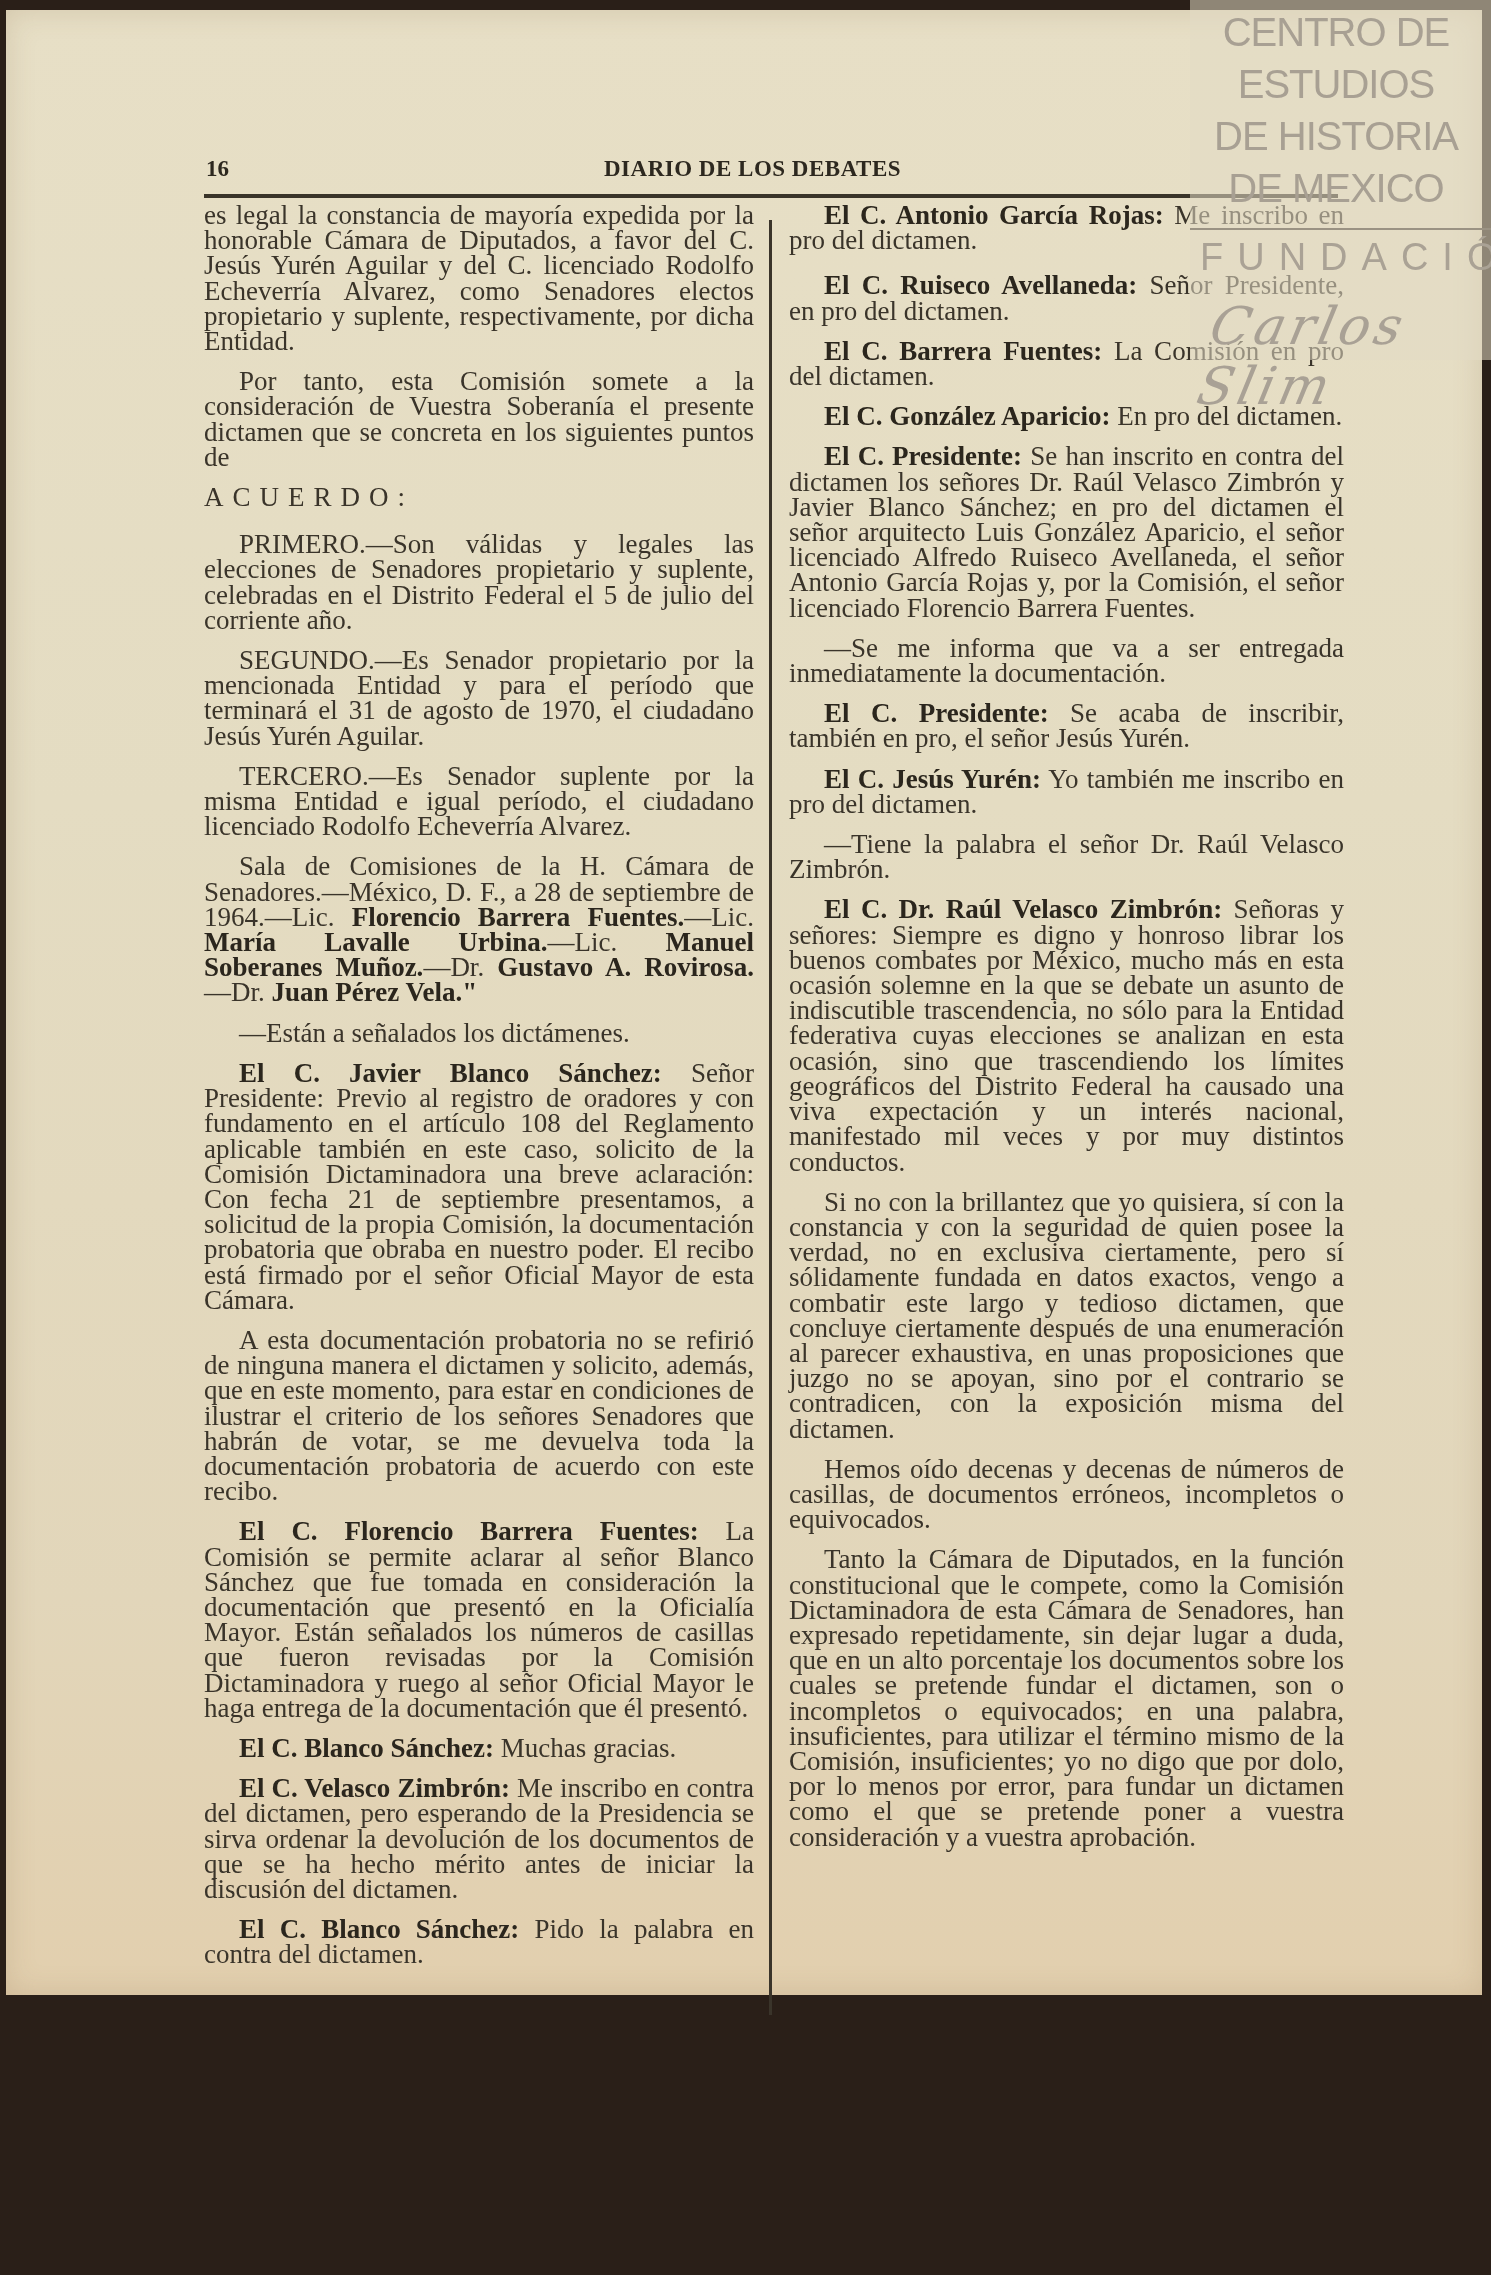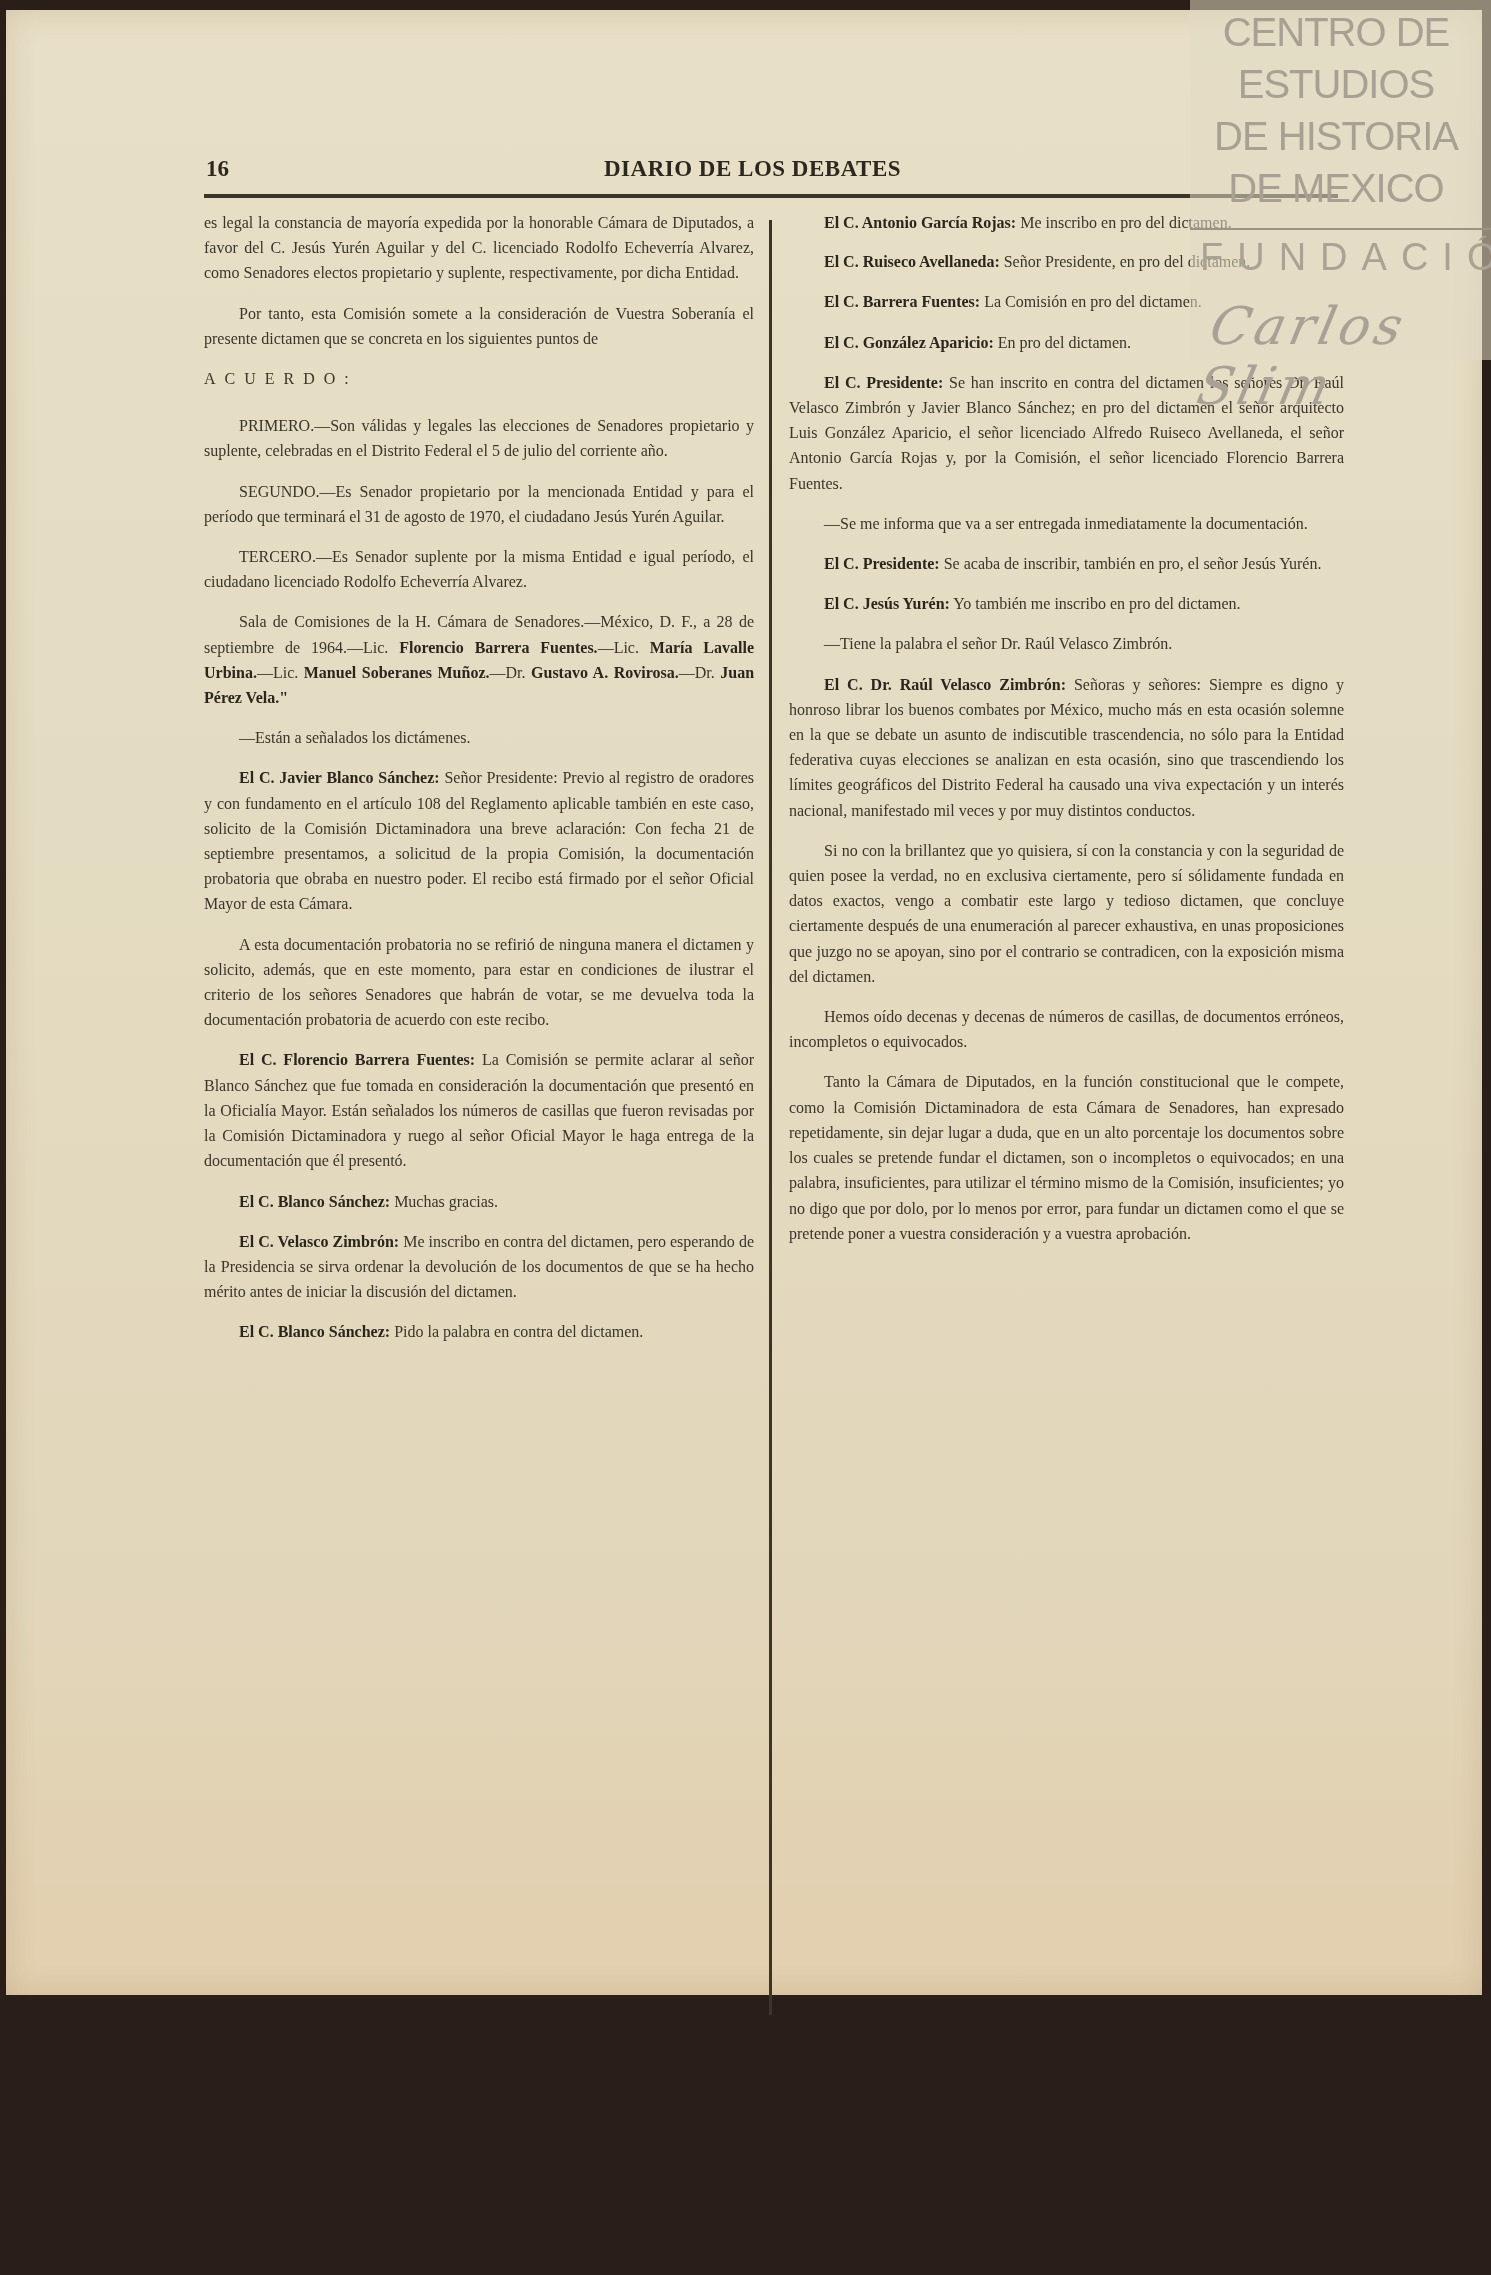--- a/index.html
+++ b/index.html
@@ -45,21 +45,21 @@
     position: absolute; left: 0; top: 0; font-weight: bold; font-size: 23px; color: #2d281f;
   }
   .running-title {
     position: absolute; left: 398px; top: 0; font-weight: bold; font-size: 23px;
     letter-spacing: 0.5px; color: #2d281f;
   }
   .rule {
     position: absolute; left: 198px; top: 184px; width: 1134px; height: 4px; background: #3a3429;
   }
   .col {
-    position: absolute; top: 200px; font-size: 16px; line-height: 25.2px;
+    position: absolute; top: 193px; font-size: 27px; line-height: 25.2px;
     text-align: justify; hyphens: manual;
   }
   .col-left { left: 198px; width: 550px; }
   .col-right { left: 783px; width: 555px; }
   .divider {
     position: absolute; left: 763px; top: 210px; width: 3px; height: 1795px; background: #3a342a;
   }
   .col p { margin: 0 0 15px 0; text-indent: 35px; }
   .col p.noindent { text-indent: 0; }
   .col p.center { text-indent: 0; letter-spacing: 9px; margin: 8px 0 22px 0; }
@@ -89,21 +89,21 @@
     <p><span>A esta documentación probatoria no se refirió de ninguna manera el dictamen y solicito, además, que en este momento, para estar en condiciones de ilustrar el criterio de los señores Senadores que habrán de votar, se me devuelva toda la documentación probatoria de acuerdo con este recibo.</span></p>
     <p><b>El C. Florencio Barrera Fuentes:</b><span> La Comisión se permite aclarar al señor Blanco Sánchez que fue tomada en consideración la documentación que presentó en la Oficialía Mayor. Están señalados los números de casillas que fueron revisadas por la Comisión Dictaminadora y ruego al señor Oficial Mayor le haga entrega de la documentación que él presentó.</span></p>
     <p><b>El C. Blanco Sánchez:</b><span> Muchas gracias.</span></p>
     <p><b>El C. Velasco Zimbrón:</b><span> Me inscribo en contra del dictamen, pero esperando de la Presidencia se sirva ordenar la devolución de los documentos de que se ha hecho mérito antes de iniciar la discusión del dictamen.</span></p>
     <p><b>El C. Blanco Sánchez:</b><span> Pido la palabra en contra del dictamen.</span></p>
   </div>
 
   <div class="divider"></div>
 
   <div class="col col-right">
-    <p style="margin-bottom:14px"><b>El C. Antonio García Rojas:</b><span> Me inscribo en pro del dictamen.</span></p>
+    <p style="margin-bottom:20px"><b>El C. Antonio García Rojas:</b><span> Me inscribo en pro del dictamen.</span></p>
     <p><b>El C. Ruiseco Avellaneda:</b><span> Señor Presidente, en pro del dictamen.</span></p>
     <p><b>El C. Barrera Fuentes:</b><span> La Comisión en pro del dictamen.</span></p>
     <p><b>El C. González Aparicio:</b><span> En pro del dictamen.</span></p>
     <p><b>El C. Presidente:</b><span> Se han inscrito en contra del dictamen los señores Dr. Raúl Velasco Zimbrón y Javier Blanco Sánchez; en pro del dictamen el señor arquitecto Luis González Aparicio, el señor licenciado Alfredo Ruiseco Avellaneda, el señor Antonio García Rojas y, por la Comisión, el señor licenciado Florencio Barrera Fuentes.</span></p>
     <p><span>—Se me informa que va a ser entregada inmediatamente la documentación.</span></p>
     <p><b>El C. Presidente:</b><span> Se acaba de inscribir, también en pro, el señor Jesús Yurén.</span></p>
     <p><b>El C. Jesús Yurén:</b><span> Yo también me inscribo en pro del dictamen.</span></p>
     <p><span>—Tiene la palabra el señor Dr. Raúl Velasco Zimbrón.</span></p>
     <p><b>El C. Dr. Raúl Velasco Zimbrón:</b><span> Señoras y señores: Siempre es digno y honroso librar los buenos combates por México, mucho más en esta ocasión solemne en la que se debate un asunto de indiscutible trascendencia, no sólo para la Entidad federativa cuyas elecciones se analizan en esta ocasión, sino que trascendiendo los límites geográficos del Distrito Federal ha causado una viva expectación y un interés nacional, manifestado mil veces y por muy distintos conductos.</span></p>
     <p><span>Si no con la brillantez que yo quisiera, sí con la constancia y con la seguridad de quien posee la verdad, no en exclusiva ciertamente, pero sí sólidamente fundada en datos exactos, vengo a combatir este largo y tedioso dictamen, que concluye ciertamente después de una enumeración al parecer exhaustiva, en unas proposiciones que juzgo no se apoyan, sino por el contrario se contradicen, con la exposición misma del dictamen.</span></p>

